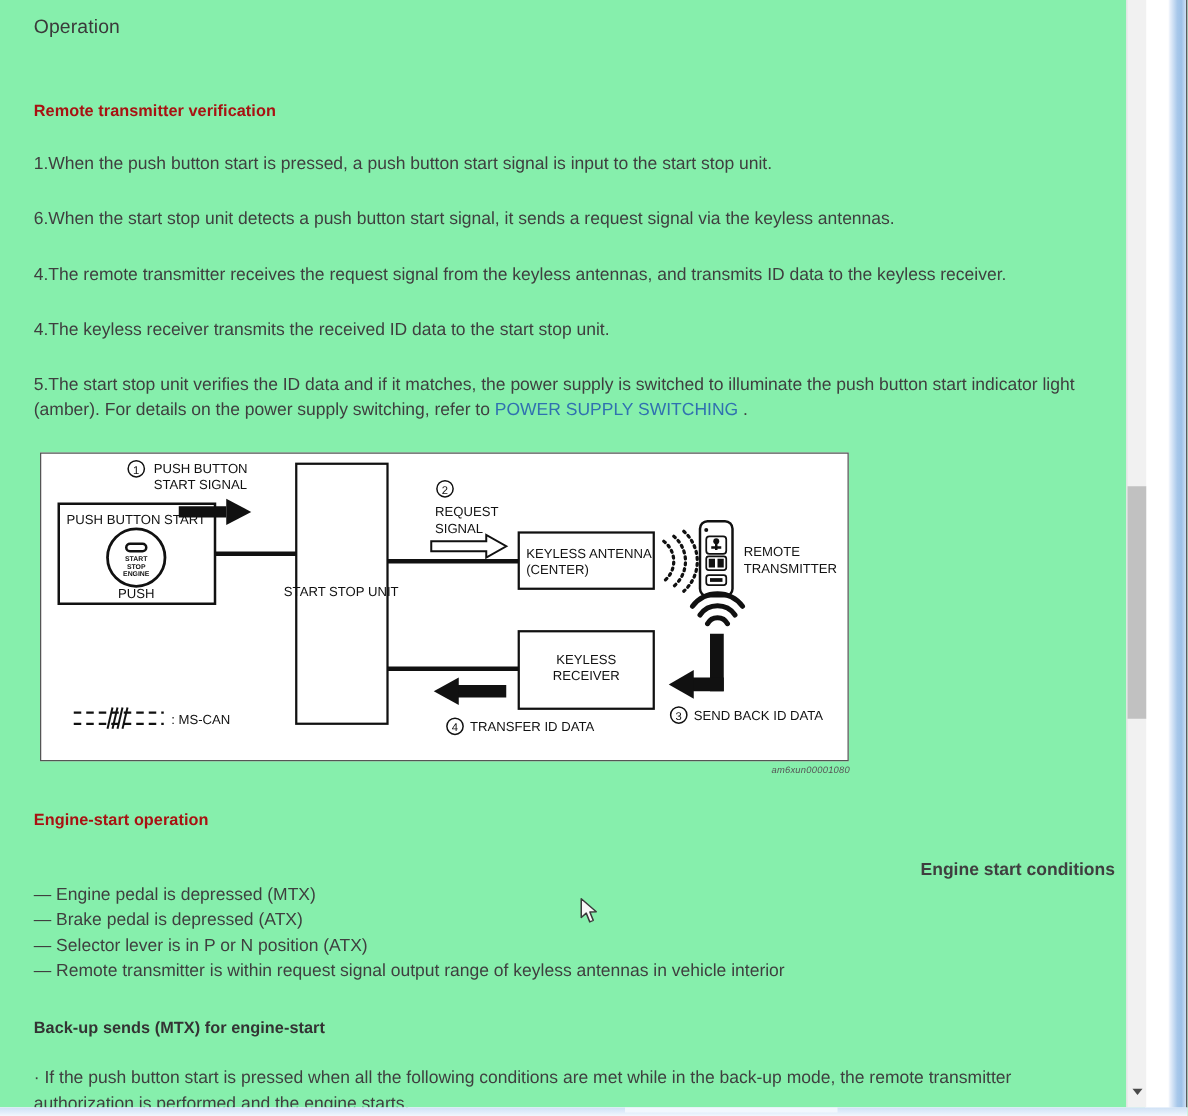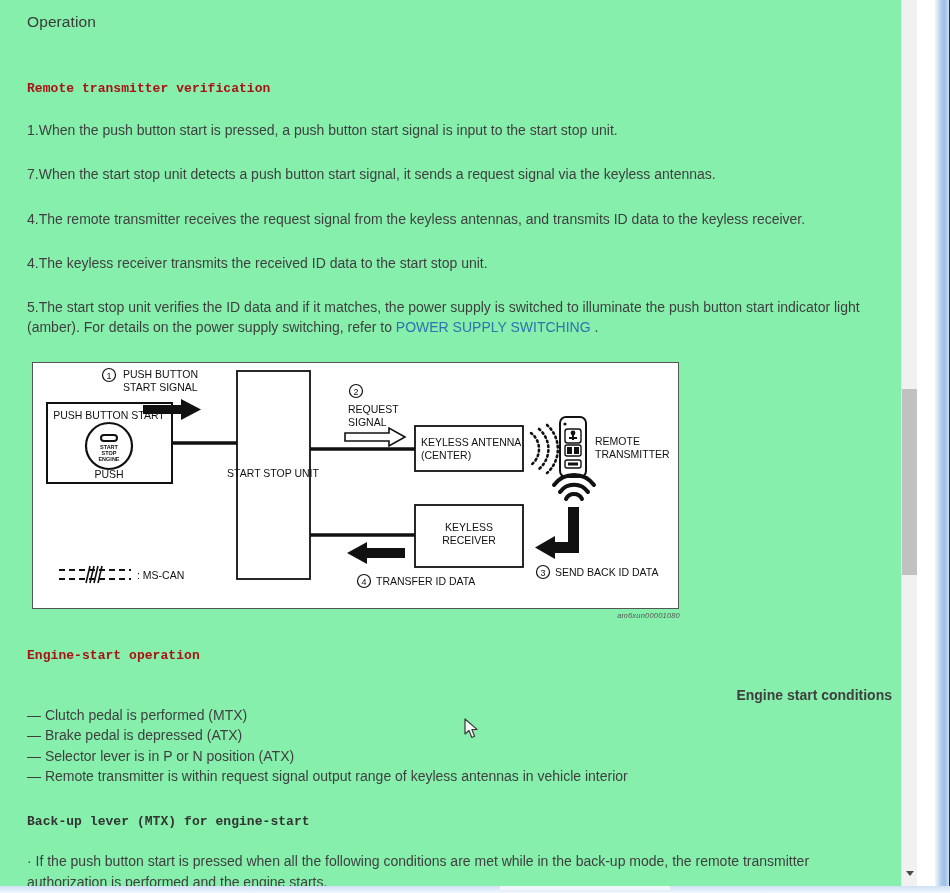--- a/index.html
+++ b/index.html
@@ -20,21 +20,21 @@
     background:#86efac;overflow:hidden;
   }
   .content{padding:0 24px 0 27px;}
 
   h1.page-title{
     font-size:15.5px;font-weight:400;color:#3a3a3a;
     margin:0;padding:13px 0 0 0;letter-spacing:.1px;
   }
   h2.section{
     font-size:13px;font-weight:700;color:#a81212;
-    margin:0;padding:0;letter-spacing:.05px;font-family:Liberation Mono, monospace;
+    margin:0;padding:0;letter-spacing:.05px;
   }
   p.body{
     font-size:14px;line-height:1.45;color:#3f3f3f;margin:0;
   }
   .sp-50{height:50px;}
   .sp-28{height:28px;}
   .sp-24{height:24px;}
   .sp-22{height:22px;}
   a.xref{color:#3071b0;text-decoration:none;}
   .bold{font-weight:700;color:#333;text-align:right;}
@@ -100,21 +100,21 @@
 
       <h1 class="page-title">Operation</h1>
 
       <div class="sp-50"></div>
 
       <h2 class="section">Remote transmitter verification</h2>
 
       <div class="sp-24"></div>
       <p class="body">1.When the push button start is pressed, a push button start signal is input to the start stop unit.</p>
       <div class="sp-24"></div>
-      <p class="body">7.When the start stop unit detects a push button start signal, it sends a request signal via the keyless antennas.</p>
+      <p class="body">6.When the start stop unit detects a push button start signal, it sends a request signal via the keyless antennas.</p>
       <div class="sp-24"></div>
       <p class="body">4.The remote transmitter receives the request signal from the keyless antennas, and transmits ID data to the keyless receiver.</p>
       <div class="sp-24"></div>
       <p class="body">4.The keyless receiver transmits the received ID data to the start stop unit.</p>
       <div class="sp-24"></div>
       <p class="body"><span>5.The start stop unit verifies the ID data and if it matches, the power supply is switched to illuminate the push button start indicator light (amber). For details on the power supply switching, refer to </span><a class="xref" href="#">POWER SUPPLY SWITCHING</a><span> .</span></p>
 
       <div class="sp-24"></div>
 
       <div class="figure-wrap">
@@ -232,28 +232,28 @@
         </div>
         <div class="fig-caption">am6xun00001080</div>
       </div>
 
       <div class="sp-28"></div>
 
       <h2 class="section">Engine-start operation</h2>
 
       <div class="sp-22"></div>
       <p class="body bold">Engine start conditions</p>
-      <p class="body">— Clutch pedal is performed (MTX)</p>
+      <p class="body">— Engine pedal is depressed (MTX)</p>
       <p class="body">— Brake pedal is depressed (ATX)</p>
       <p class="body">— Selector lever is in P or N position (ATX)</p>
       <p class="body">— Remote transmitter is within request signal output range of keyless antennas in vehicle interior</p>
 
       <div class="sp-28"></div>
 
-      <h2 class="section" style="color:#333">Back-up lever (MTX) for engine-start</h2>
+      <h2 class="section" style="color:#333">Back-up sends (MTX) for engine-start</h2>
 
       <div class="sp-22"></div>
       <p class="body">· If the push button start is pressed when all the following conditions are met while in the back-up mode, the remote transmitter authorization is performed and the engine starts.</p>
 
     </div>
   </div>
 
   <div id="inner-scroll-track"></div>
   <div id="inner-scroll-thumb"></div>
   <div id="inner-scroll-arrow">

